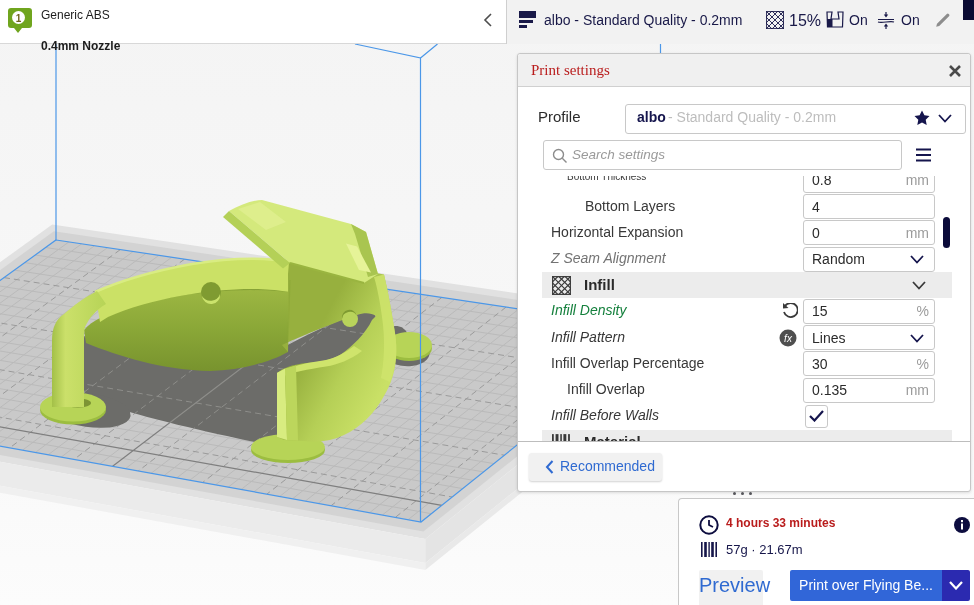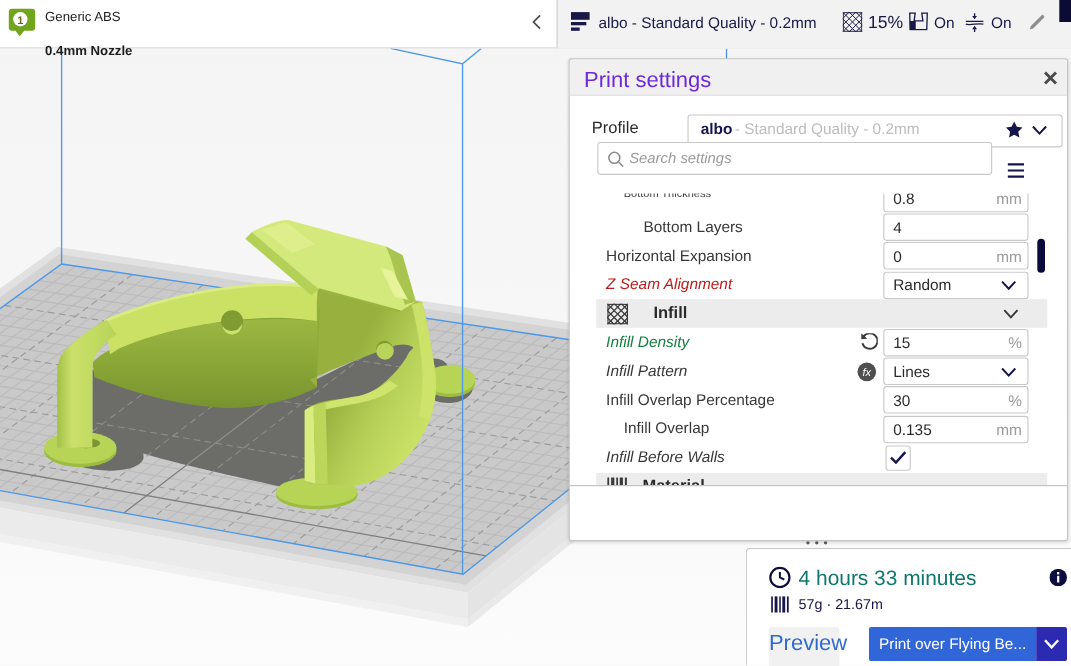--- a/index.html
+++ b/index.html
@@ -189,37 +189,37 @@
   <div class="abs navy" style="left:901px;top:12px;font-size:14px;">On</div>
 
   <svg class="abs" style="left:934px;top:12px" width="17" height="17" viewBox="0 0 17 17">
     <path d="M2.2,14.8 L3,11.8 L12.8,2 a1.3,1.3 0 0 1 1.9,0 l0.3,0.3 a1.3,1.3 0 0 1 0,1.9 L5.2,14 Z" fill="#8d8d8d"></path>
   </svg>
   <div class="abs" style="left:963px;top:0;width:11px;height:20px;background:#0b0b33;"></div>
 </div>
 
 <div class="abs" style="left:517px;top:53px;width:454px;height:439px;background:#fff;border:1px solid #c6c6c6;border-radius:3px;box-shadow:0 1px 3px rgba(0,0,0,0.12);">
   <div class="abs" style="left:0;top:0;width:100%;height:33px;background:#f0f0f0;border-bottom:1px solid #d0d0d0;border-radius:3px 3px 0 0;">
-    <div class="abs" style="left:13px;top:8px;font-size:20px;color:#6d28d9;">Print settings</div>
+    <div class="abs" style="left:13px;top:8px;font-size:15px;color:#b91c1c;font-family:Liberation Serif, serif;">Print settings</div>
     <svg class="abs" style="left:430px;top:10px" width="14" height="14" viewBox="0 0 14 14">
         <path d="M2,2 L12,12 M12,2 L2,12" stroke="#4a4a4a" stroke-width="2.6"></path>
       </svg>
   </div>
   <div class="abs" style="left:20px;top:54px;font-size:15px;color:#2b2b2b;">Profile</div>
   <div class="abs" style="left:107px;top:50px;width:341px;height:30px;border:1px solid #c8c8c8;border-radius:3px;background:#fff;">
     <span class="abs" style="left:11px;top:4px;font-size:14px;font-weight:bold;color:#15154d;">albo</span>
     <span class="abs" style="left:42px;top:4px;font-size:14px;color:#bdbdbd;">- Standard Quality - 0.2mm</span>
     <svg class="abs" style="left:288px;top:5px" width="16" height="16" viewBox="0 0 16 16">
         <path d="M8,0.5 L10.4,5.3 L15.5,6 L11.7,9.7 L12.7,15 L8,12.4 L3.3,15 L4.3,9.7 L0.5,6 L5.6,5.3 Z" fill="#15154d"></path>
       </svg>
     <svg class="abs" style="left:312px;top:9px" width="14" height="9" viewBox="0 0 14 9">
         <path d="M1,1 L7,7.5 L13,1" stroke="#15154d" stroke-width="1.8" fill="none"></path>
       </svg>
   </div>
-  <div class="abs" style="left:25px;top:75px;width:359px;height:30px;border:1px solid #c8c8c8;border-radius:3px;background:#fff;">
+  <div class="abs" style="left:25px;top:86px;width:359px;height:30px;border:1px solid #c8c8c8;border-radius:3px;background:#fff;">
     <svg class="abs" style="left:8px;top:7px" width="16" height="16" viewBox="0 0 16 16">
         <circle cx="6.5" cy="6.5" r="5" stroke="#8c8c8c" stroke-width="1.4" fill="none"></circle>
         <path d="M10.3,10.3 L14.5,14.5" stroke="#8c8c8c" stroke-width="1.4"></path>
       </svg>
     <span class="abs" style="left:28px;top:6px;font-size:13.5px;font-style:italic;color:#9a9a9a;">Search settings</span>
   </div>
   <svg class="abs" style="left:398px;top:94px" width="15" height="14" viewBox="0 0 15 14">
     <g stroke="#15154d" stroke-width="2">
         <path d="M0,1.5 h15 M0,7 h15 M0,12.5 h15"></path>
       </g>
@@ -230,35 +230,35 @@
 <div class="abs" style="left:285px;top:-8.1px;width:132px;height:25px;border:1px solid #c8c8c8;border-radius:3px;background:#fff;"></div>
 <div class="abs" style="left:294px;top:-3.6px;font-size:14px;color:#2b2b2b;text-align:center;">0.8</div>
 <div class="abs" style="left:285px;top:-3.6px;width:126px;text-align:right;font-size:14px;color:#9b9b9b;">mm</div>
 <div class="abs" style="left:67px;top:21.6px;font-size:14px;color:#383838;">Bottom Layers</div>
 <div class="abs" style="left:285px;top:18.1px;width:132px;height:25px;border:1px solid #c8c8c8;border-radius:3px;background:#fff;"></div>
 <div class="abs" style="left:294px;top:22.6px;font-size:14px;color:#2b2b2b;">4</div>
 <div class="abs" style="left:33px;top:47.8px;font-size:14px;color:#383838;">Horizontal Expansion</div>
 <div class="abs" style="left:285px;top:44.3px;width:132px;height:25px;border:1px solid #c8c8c8;border-radius:3px;background:#fff;"></div>
 <div class="abs" style="left:294px;top:48.8px;font-size:14px;color:#2b2b2b;">0</div>
 <div class="abs" style="left:285px;top:48.8px;width:126px;text-align:right;font-size:14px;color:#9b9b9b;">mm</div>
-<div class="abs" style="left:33px;top:74.0px;font-size:14px;color:#b91c1c;font-style:italic;">Z Seam Alignment</div>
+<div class="abs" style="left:33px;top:74.0px;font-size:14px;color:#737373;font-style:italic;">Z Seam Alignment</div>
 <div class="abs" style="left:285px;top:70.5px;width:132px;height:25px;border:1px solid #c8c8c8;border-radius:3px;background:#fff;"></div>
 <div class="abs" style="left:294px;top:75.0px;font-size:14px;color:#2b2b2b;">Random</div>
 <svg class="abs" style="left:392px;top:79.0px" width="14" height="9" viewBox="0 0 14 9">
         <path d="M1,1 L7,7.5 L13,1" stroke="#15154d" stroke-width="1.8" fill="none"></path>
       </svg>
 <div class="abs" style="left:24px;top:96.4px;width:410px;height:25.5px;background:#ececec;"></div>
 <svg class="abs" style="left:34px;top:99.7px" width="19" height="19" viewBox="0 0 18 18">
         <g stroke="#3a3a3a" stroke-width="1.1" fill="none">
           <rect x="0.6" y="0.6" width="16.8" height="16.8"></rect>
           <path d="M0,6 L6,0 M0,12 L12,0 M0,18 L18,0 M6,18 L18,6 M12,18 L18,12"></path>
           <path d="M0,12 L6,18 M0,6 L12,18 M0,0 L18,18 M6,0 L18,12 M12,0 L18,6"></path>
         </g>
       </svg>
-<div class="abs" style="left:66px;top:100.2px;font-size:15px;font-weight:bold;color:#2b2b2b;margin-left:10px;">Infill</div>
+<div class="abs" style="left:66px;top:100.2px;font-size:15px;font-weight:bold;color:#2b2b2b;">Infill</div>
 <svg class="abs" style="left:394px;top:105.2px" width="14" height="9" viewBox="0 0 14 9">
         <path d="M1,1 L7,7.5 L13,1" stroke="#3a3a3a" stroke-width="1.8" fill="none"></path>
       </svg>
 <div class="abs" style="left:33px;top:126.4px;font-size:14px;color:#15803d;font-style:italic;">Infill Density</div>
 <svg class="abs" style="left:264px;top:127.4px" width="16" height="16" viewBox="0 0 16 16">
         <path d="M3,3 A7,7 0 1 1 2,9" stroke="#3a3a3a" stroke-width="1.8" fill="none"></path>
         <path d="M1,0 L1,5.5 L6.5,5 Z" fill="#3a3a3a"></path>
       </svg>
 <div class="abs" style="left:285px;top:122.9px;width:132px;height:25px;border:1px solid #c8c8c8;border-radius:3px;background:#fff;"></div>
 <div class="abs" style="left:294px;top:127.4px;font-size:14px;color:#2b2b2b;">15</div>
@@ -294,34 +294,40 @@
           <rect x="7.4" y="0" width="1.4" height="15"></rect>
           <rect x="10.2" y="0" width="2.6" height="15"></rect>
           <rect x="14.4" y="0" width="1.6" height="15"></rect>
         </g>
       </svg>
 <div class="abs" style="left:66px;top:257.4px;font-size:15px;font-weight:bold;color:#2b2b2b;">Material</div>
   </div>
 
   <div class="abs" style="left:425px;top:163px;width:7px;height:31px;background:#0b0b3a;border-radius:3.5px;"></div>
 
+  <div class="abs" style="left:11px;top:399px;width:133px;height:28px;background:#f1f1f1;border-radius:3px;box-shadow:0 1px 2px rgba(0,0,0,0.18);">
+    <svg class="abs" style="left:16px;top:7px" width="9" height="14" viewBox="0 0 9 14">
+        <path d="M7.5,1 L2,7 L7.5,13" stroke="#2f6ad1" stroke-width="2" fill="none"></path>
+      </svg>
+    <span class="abs" style="left:31px;top:5px;font-size:14px;color:#2f6ad1;">Recommended</span>
+  </div>
 </div>
 
 <div class="abs" style="left:733px;top:492px;width:24px;height:4px;">
   <div class="abs" style="left:0;top:0;width:3px;height:3px;border-radius:50%;background:#55555a;"></div>
   <div class="abs" style="left:8px;top:0;width:3px;height:3px;border-radius:50%;background:#55555a;"></div>
   <div class="abs" style="left:16px;top:0;width:3px;height:3px;border-radius:50%;background:#55555a;"></div>
 </div>
 
 <div class="abs" style="left:678px;top:498px;width:296px;height:107px;background:#fff;border:1px solid #c8c8c8;border-right:none;border-bottom:none;border-radius:4px 0 0 0;">
   <svg class="abs" style="left:20px;top:16px" width="20" height="20" viewBox="0 0 20 20">
     <circle cx="10" cy="10" r="8.7" stroke="#0d0d3f" stroke-width="2" fill="none"></circle>
     <path d="M10,5 L10,10 L14,12" stroke="#0d0d3f" stroke-width="1.8" fill="none"></path>
   </svg>
-  <div class="abs" style="left:47px;top:17px;font-size:19px;font-weight:normal;color:#0f766e;">4 hours 33 minutes</div>
+  <div class="abs" style="left:47px;top:17px;font-size:12px;font-weight:bold;color:#b91c1c;">4 hours 33 minutes</div>
   <svg class="abs" style="left:275px;top:18px" width="16" height="16" viewBox="0 0 16 16">
     <circle cx="8" cy="8" r="8" fill="#0d0d3f"></circle>
     <rect x="7" y="6.5" width="2" height="6" fill="#fff"></rect>
       <rect x="7" y="3" width="2" height="2.2" fill="#fff"></rect>
   </svg>
   <svg class="abs" style="left:22px;top:43px" width="17" height="15" viewBox="0 0 17 15">
     <g fill="#16164a">
         <rect x="0" y="0" width="1.6" height="15"></rect>
         <rect x="3.2" y="0" width="2.6" height="15"></rect>
         <rect x="7.4" y="0" width="1.4" height="15"></rect>

